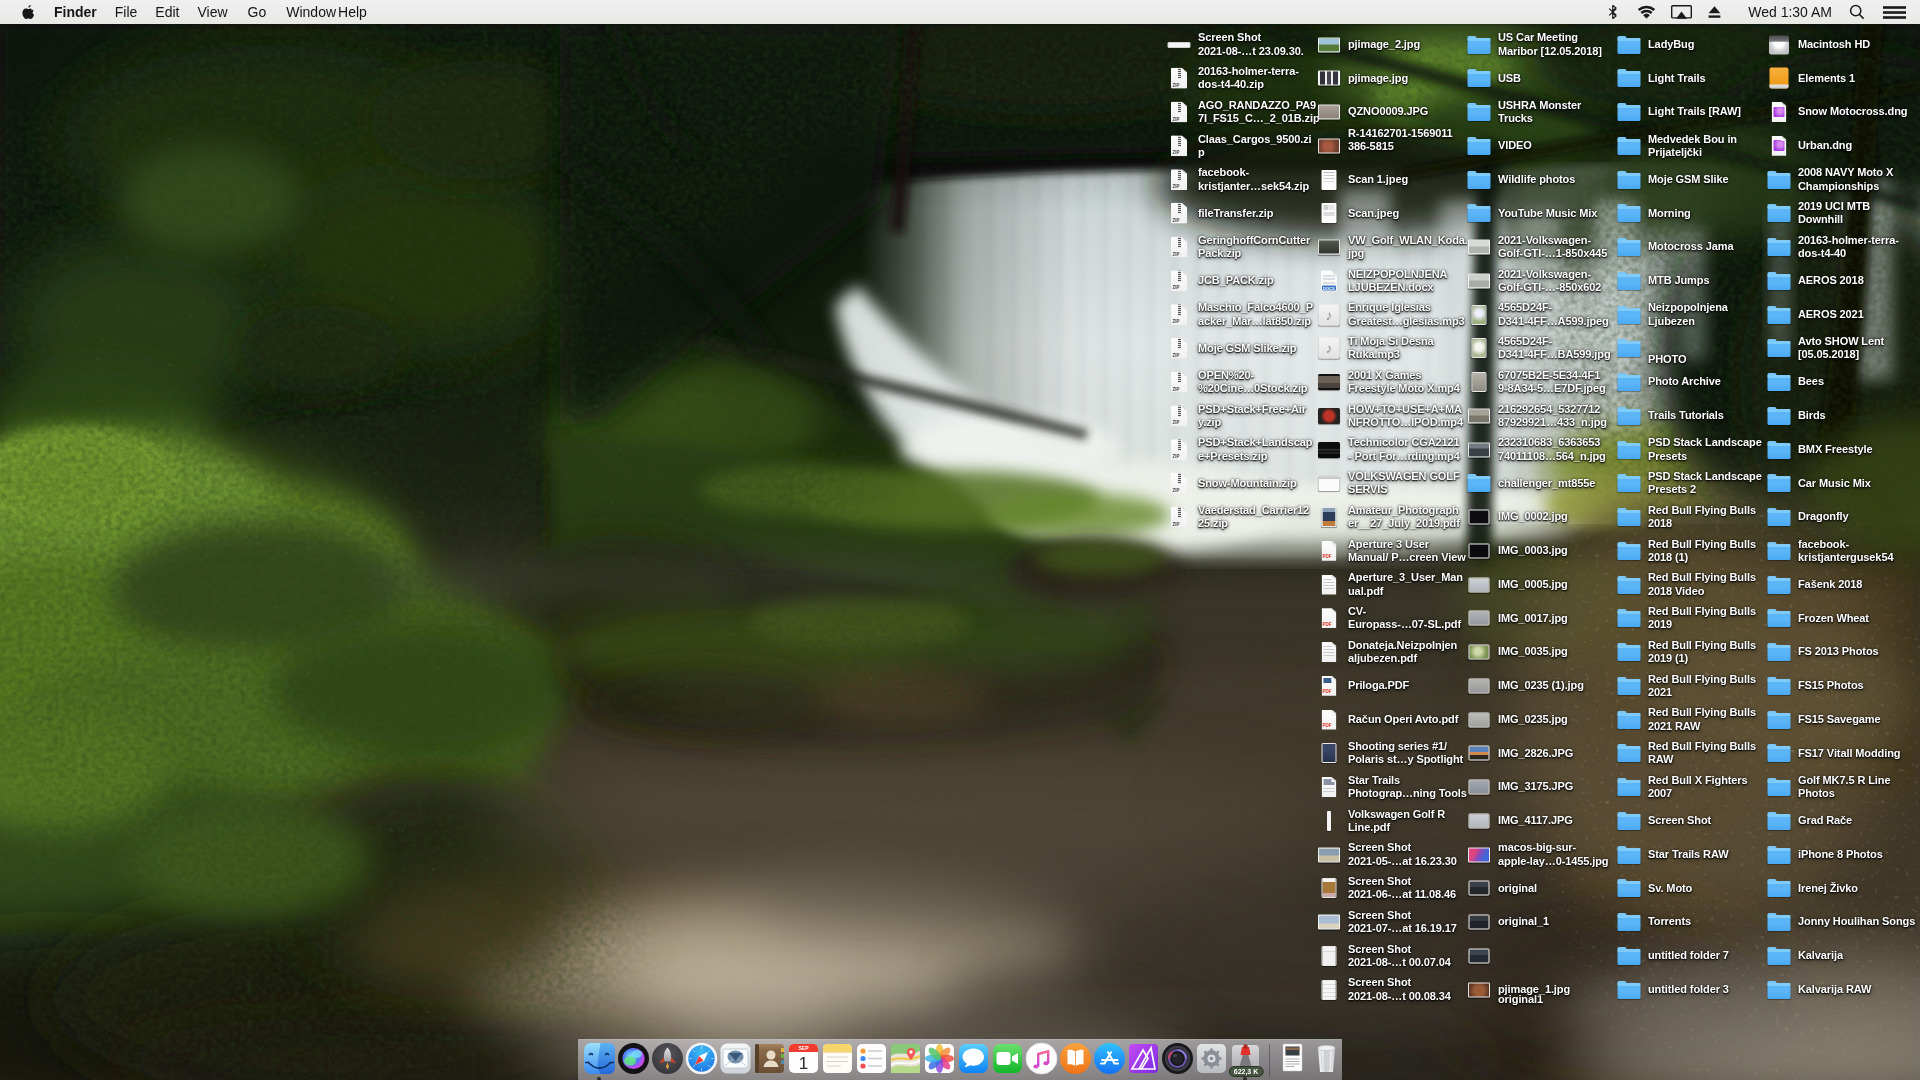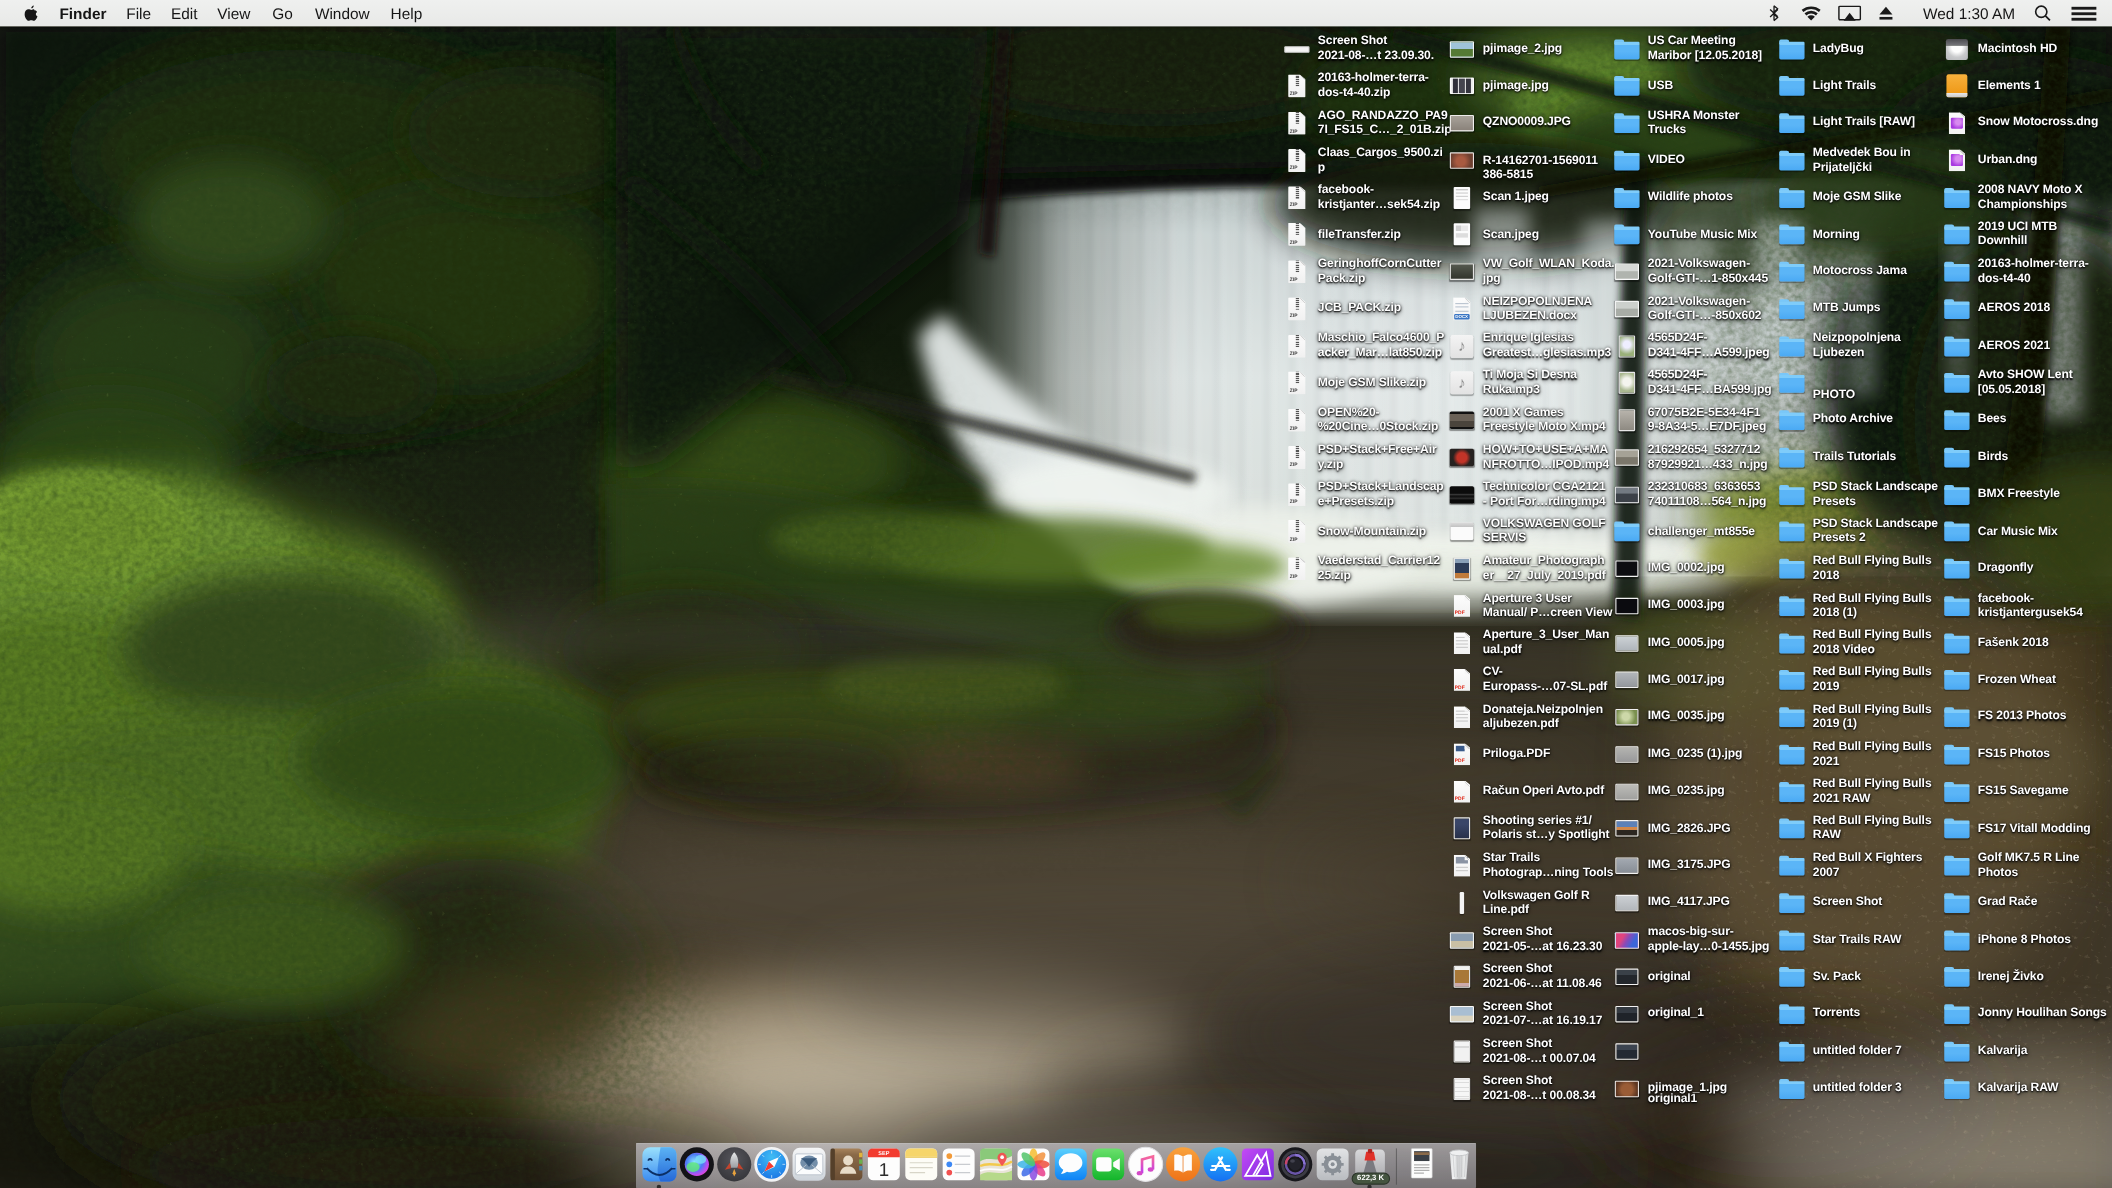--- a/index.html
+++ b/index.html
@@ -327,21 +327,21 @@
 <div id="menubar">
   <svg class="apple" viewBox="0 0 16 17">
       <path fill="#161616" d="M11.1 4.4c-.9 0-2 .6-2.6.6-.7 0-1.6-.6-2.6-.6C4.2 4.4 2.4 6 2.4 8.9c0 2.9 2.1 6 3.6 6 .7 0 1.3-.5 2.4-.5 1.1 0 1.5.5 2.4.5 1.5 0 3.2-3.1 3.2-4.2-1.7-.8-2-3-.3-3.9-.7-1-1.8-1.4-2.6-1.4zM10.7.9c-1.1.1-2.4 1.2-2.3 2.6 1.2.1 2.4-1.2 2.3-2.6z"></path>
     </svg>
   <span class="mname">Finder</span>
   <span class="mitem">File</span>
   <span class="mitem">Edit</span>
   <span class="mitem">View</span>
   <span class="mitem" style="margin-left:20px">Go</span>
   <span class="mitem" style="margin-left:20px">Window</span>
-  <span class="mitem" style="margin-left:19px">Help</span>
+  <span class="mitem" style="margin-left:2px">Help</span>
   <div class="right">
     <svg width="14" height="16" viewBox="0 0 14 16" style="margin-right:17px">
         <path d="M6.6 1.2 L10 4 L6.9 6.8 M6.6 14.8 L10 12 L6.9 9.2 M3.2 4.6 L10.2 11.3 M3.2 11.4 L10.2 4.7 M6.75 1.3 L6.75 14.7" stroke="#1a1a1a" stroke-width="1.2" fill="none"></path>
       </svg>
     <svg width="19" height="14" viewBox="0 0 19 14" style="margin-right:15px">
         <path d="M9.5 13.2 L3.2 5.4 a10 10 0 0 1 12.6 0 Z M9.5 13.2" fill="none"></path>
         <path d="M0.9 3.9 a13.5 13.5 0 0 1 17.2 0 L16.6 5.9 a10.8 10.8 0 0 0 -14.2 0 Z" fill="#1a1a1a"></path>
         <path d="M3.5 7.1 a9 9 0 0 1 12 0 L13.9 9.1 a6.4 6.4 0 0 0 -8.8 0 Z" fill="#1a1a1a"></path>
         <path d="M6.1 10.2 a5 5 0 0 1 6.8 0 L9.5 13.6 Z" fill="#1a1a1a"></path>
       </svg>
@@ -477,21 +477,21 @@
       <div class="ic tl" style="background:linear-gradient(90deg,#ececec 0 7%,#30303a 7% 31%,#ececec 31% 38%,#44444e 38% 62%,#ececec 62% 69%,#34343e 69% 93%,#ececec 93%)"></div>
     </div>
 <div class="lab" style="left:1348px;top:71.65px">pjimage.jpg</div>
 <div class="cell" style="left:1329px;top:112px">
       <div class="ic tl" style="background:linear-gradient(180deg,#a8a29a,#8a827a)"></div>
     </div>
 <div class="lab" style="left:1348px;top:105.4px">QZNO0009.JPG</div>
 <div class="cell" style="left:1329px;top:145.75px">
       <div class="ic tl" style="background:radial-gradient(circle at 45% 55%,#a85a40 0 30%,#6e4030 70%)"></div>
     </div>
-<div class="lab" style="left:1348px;top:140px">R-14162701-1569011<br>386-5815</div>
+<div class="lab" style="left:1348px;top:127px">R-14162701-1569011<br>386-5815</div>
 <div class="cell" style="left:1329px;top:179.5px">
       <div class="ic scan">
         <div style="margin:2px 2px;height:1.5px;background:#bbb"></div>
         <div style="margin:2px 2px;height:1px;background:#ccc"></div>
         <div style="margin:2px 2px;height:1px;background:#ccc"></div>
         <div style="margin:2px 2px;height:1px;background:#ddd"></div>
       </div>
     </div>
 <div class="lab" style="left:1348px;top:172.9px">Scan 1.jpeg</div>
 <div class="cell" style="left:1329px;top:213.25px">
@@ -934,21 +934,21 @@
         <div class="fobody"></div>
       </div>
     </div>
 <div class="lab" style="left:1648px;top:847.9px">Star Trails RAW</div>
 <div class="cell" style="left:1629px;top:888.25px">
       <div class="ic fo">
         <div class="fotab"></div>
         <div class="fobody"></div>
       </div>
     </div>
-<div class="lab" style="left:1648px;top:881.65px">Sv. Pack</div>
+<div class="lab" style="left:1648px;top:881.65px">Sv. Moto</div>
 <div class="cell" style="left:1629px;top:922px">
       <div class="ic fo">
         <div class="fotab"></div>
         <div class="fobody"></div>
       </div>
     </div>
 <div class="lab" style="left:1648px;top:915.4px">Torrents</div>
 <div class="cell" style="left:1629px;top:955.75px">
       <div class="ic fo">
         <div class="fotab"></div>

